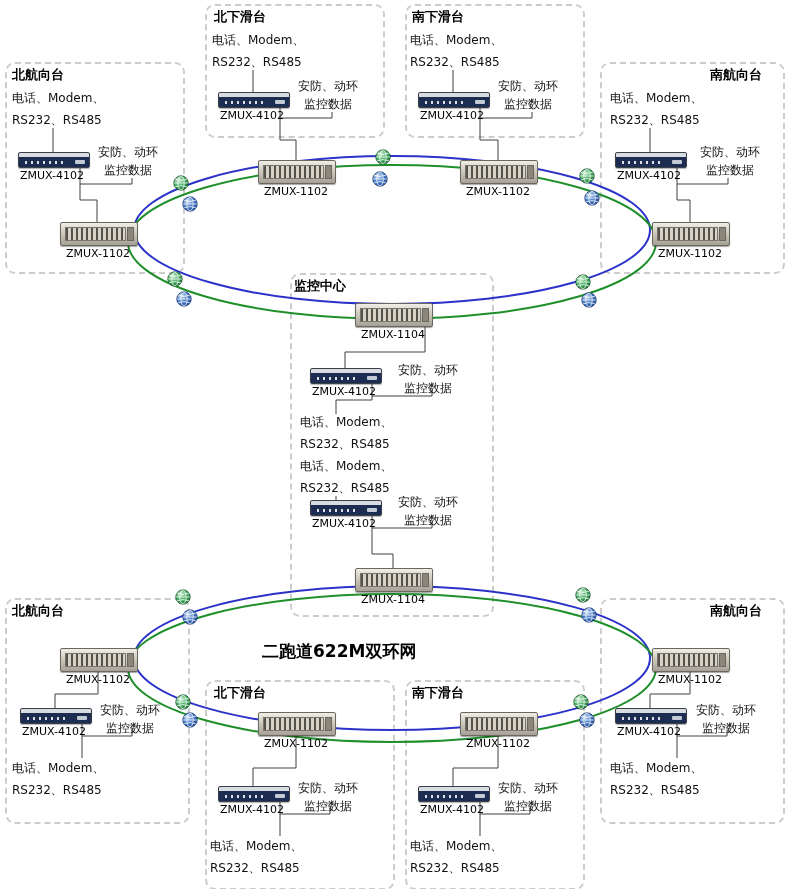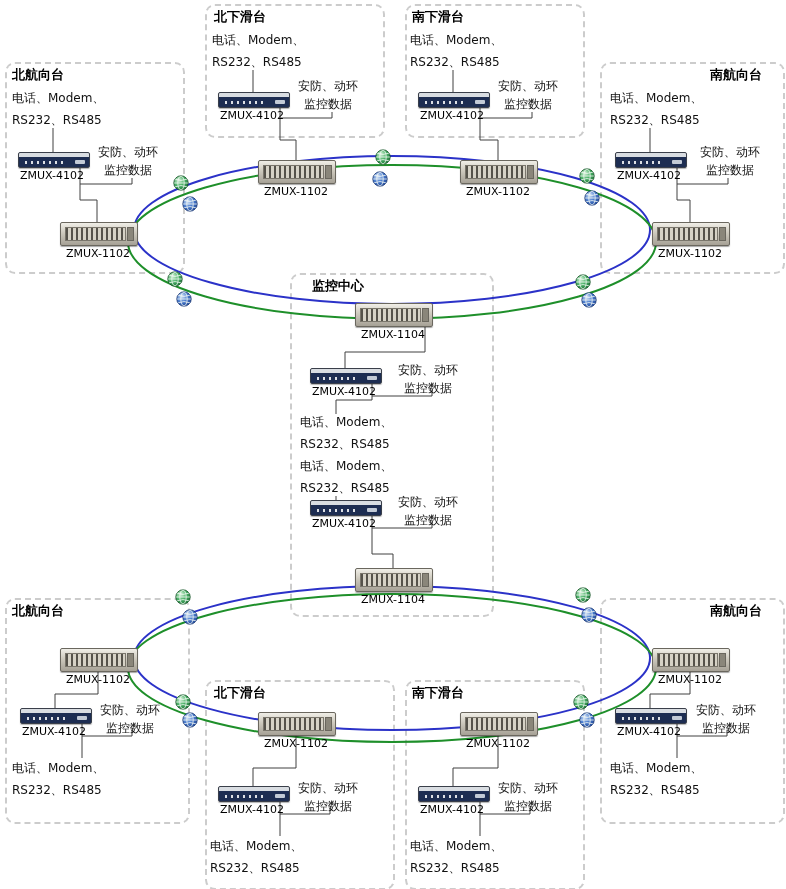--- a/index.html
+++ b/index.html
@@ -94,20 +94,21 @@
 
     <polyline class="wire" points="296,734 296,768 253,768 253,786"></polyline>
     <polyline class="wire" points="280,800 280,814 330,814 330,808"></polyline>
     <polyline class="wire" points="280,814 280,836"></polyline>
 
     <polyline class="wire" points="498,734 498,768 453,768 453,786"></polyline>
     <polyline class="wire" points="480,800 480,814 530,814 530,808"></polyline>
     <polyline class="wire" points="480,814 480,836"></polyline>
   </svg>
 
+  <div class="ring-label" style="left:262px;top:640px">二跑道622M双环网</div>
 
   <div class="box" style="left:205px;top:4px;width:176px;height:130px"></div>
   <div class="site-title" style="left:214px;top:8px">北下滑台</div>
   <div class="txt" style="left:212px;top:32px">电话、Modem、</div>
   <div class="txt" style="left:212px;top:54px">RS232、RS485</div>
   <div class="mux-small" style="left:218px;top:92px"></div>
   <div class="dev-label" style="left:220px;top:109px">ZMUX-4102</div>
   <div class="txt" style="left:298px;top:78px">安防、动环</div>
   <div class="txt" style="left:304px;top:96px">监控数据</div>
   <div class="mux-large" style="left:258px;top:160px"></div>
@@ -140,21 +141,21 @@
   <div class="txt" style="left:610px;top:90px">电话、Modem、</div>
   <div class="txt" style="left:610px;top:112px">RS232、RS485</div>
   <div class="mux-small" style="left:615px;top:152px"></div>
   <div class="dev-label" style="left:617px;top:169px">ZMUX-4102</div>
   <div class="txt" style="left:700px;top:144px">安防、动环</div>
   <div class="txt" style="left:706px;top:162px">监控数据</div>
   <div class="mux-large" style="left:652px;top:222px"></div>
   <div class="dev-label" style="left:658px;top:247px">ZMUX-1102</div>
 
   <div class="box" style="left:290px;top:273px;width:200px;height:340px"></div>
-  <div class="site-title" style="left:312px;top:277px">监控中心</div>
+  <div class="site-title" style="left:294px;top:277px">监控中心</div>
   <div class="mux-large" style="left:355px;top:303px"></div>
   <div class="dev-label" style="left:361px;top:328px">ZMUX-1104</div>
   <div class="mux-small" style="left:310px;top:368px"></div>
   <div class="dev-label" style="left:312px;top:385px">ZMUX-4102</div>
   <div class="txt" style="left:398px;top:362px">安防、动环</div>
   <div class="txt" style="left:404px;top:380px">监控数据</div>
   <div class="txt" style="left:300px;top:414px">电话、Modem、</div>
   <div class="txt" style="left:300px;top:436px">RS232、RS485</div>
   <div class="txt" style="left:300px;top:458px">电话、Modem、</div>
   <div class="txt" style="left:300px;top:480px">RS232、RS485</div>

